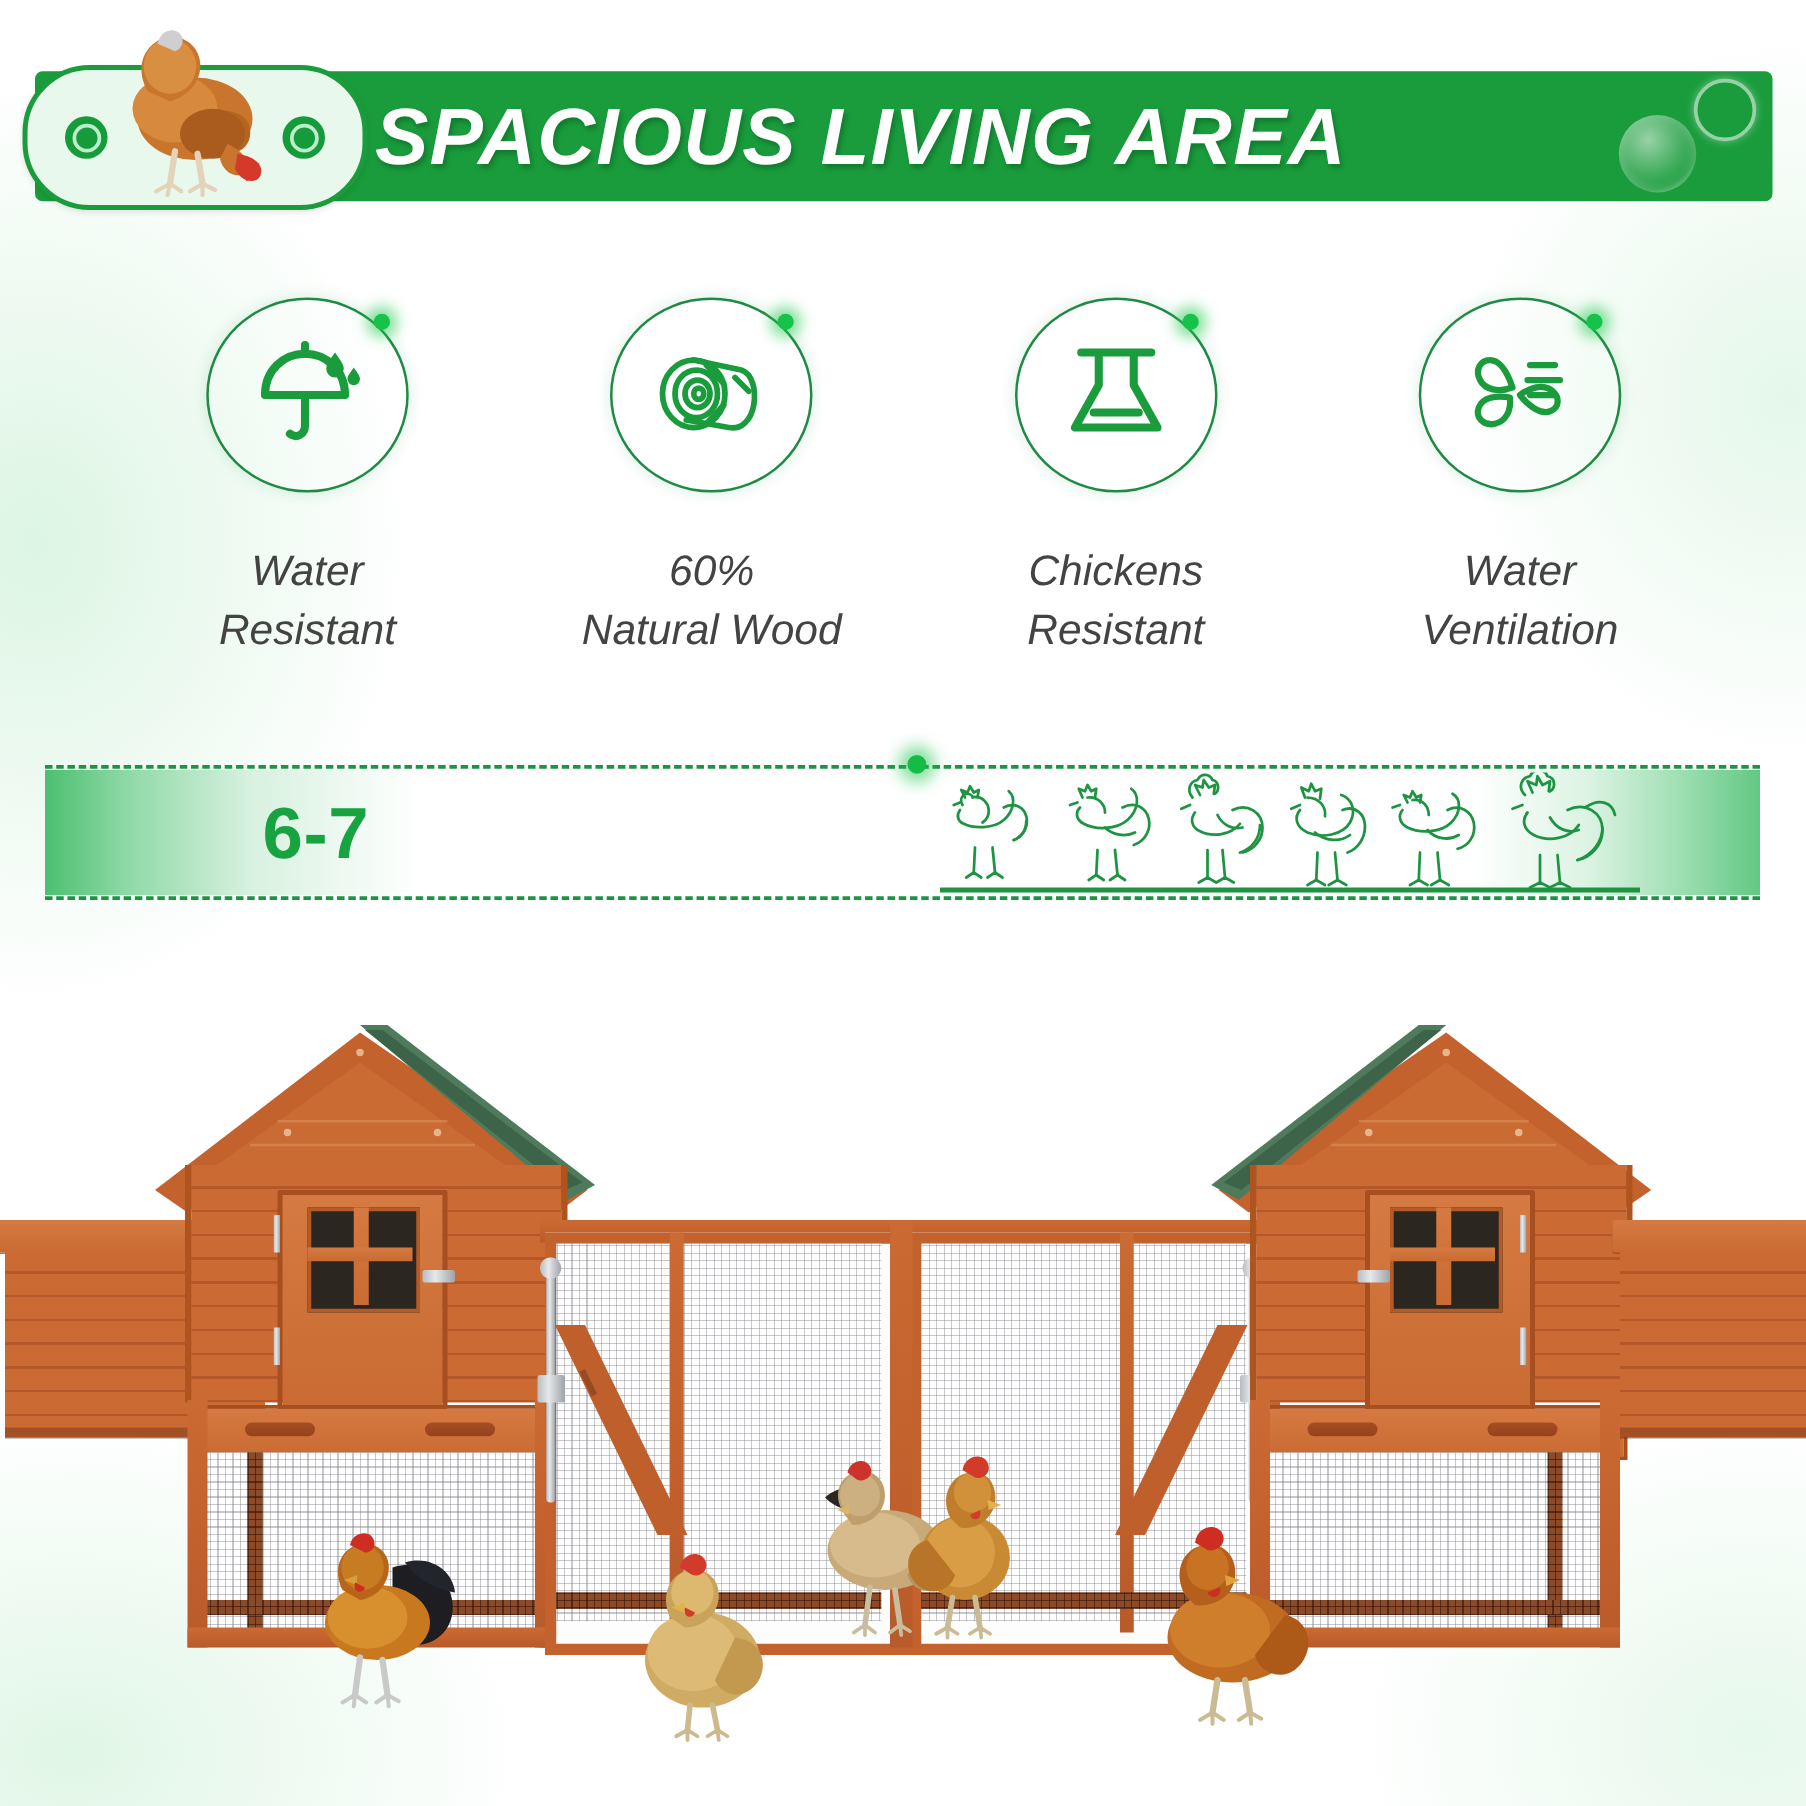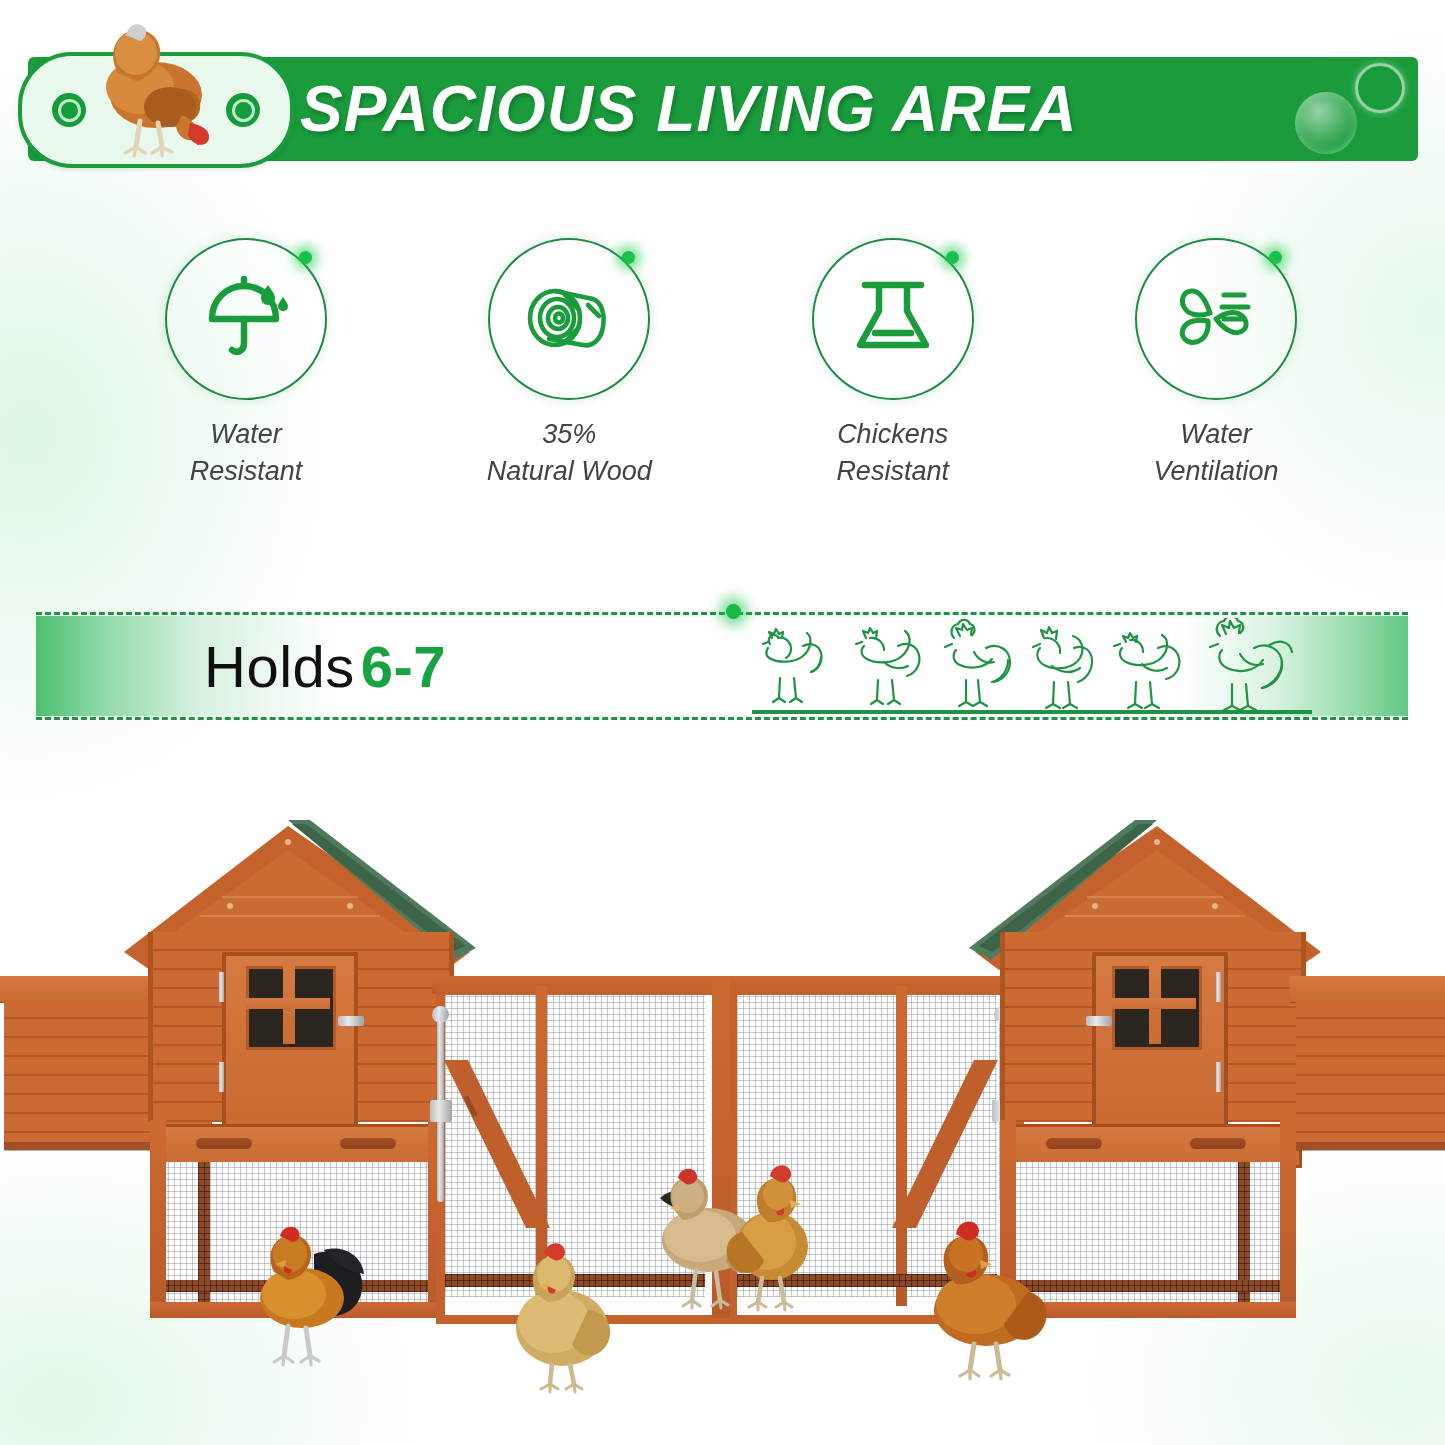--- a/index.html
+++ b/index.html
@@ -72,22 +72,22 @@
     border:2px solid #1e8a44;
     display:flex;align-items:center;justify-content:center;
     box-shadow:0 0 12px rgba(40,160,80,.18);
   }
   .feat-circle::after{ 
     content:"";position:absolute;right:13px;top:11px;width:13px;height:13px;
     border-radius:50%;background:#17c24a;
     box-shadow:0 0 11px 6px rgba(30,200,75,.55);
   }
   .feat-label{
-    margin-top:16px;text-align:center;
-    font-size:27px;font-style:italic;color:#434343;line-height:1.38;
+    margin-top:40px;text-align:center;
+    font-size:34px;font-style:italic;color:#434343;line-height:1.38;
     white-space:pre-line;
   }
   .feat-svg{width:100px;height:100px;}
 
   
   .holds{
     position:absolute;left:36px;top:612px;width:1372px;height:108px;
   }
   .holds-dash{
     position:absolute;inset:0;border-top:3px dashed #1e9443;border-bottom:3px dashed #1e9443;
@@ -206,21 +206,21 @@
             <ellipse cx="36" cy="49" rx="25" ry="27"></ellipse>
             <ellipse cx="38" cy="49" rx="17" ry="19"></ellipse>
             <ellipse cx="39" cy="49" rx="10" ry="11"></ellipse>
             <ellipse cx="40" cy="49" rx="4" ry="4.5"></ellipse>
             <path d="M46 26 L60 41"></path>
             <path d="M47 72 L60 58"></path>
             <path d="M69 36 L80 47"></path>
           </g>
         </svg>
       </div>
-      <div class="feat-label">35%
+      <div class="feat-label">60%
 Natural Wood</div>
     </div>
 
     <div class="feat">
       <div class="feat-circle">
         <svg class="feat-svg" viewBox="0 0 100 100">
           <g fill="none" stroke="#1a9c3c" stroke-width="6.5" stroke-linecap="round" stroke-linejoin="round">
             <path d="M22 16 L78 16"></path>
             <path d="M36 17 L36 42 L17 76 L83 76 L64 42 L64 17"></path>
             <path d="M32 64 L68 64"></path>
@@ -249,21 +249,20 @@
     </div>
   </div>
 
   <div class="holds">
     <div class="holds-grad-l"></div>
     <div class="holds-grad-r"></div>
     <div class="holds-dash"></div>
     <div class="holds-dot"></div>
 
     <div class="holds-text">
-      <span>Holds</span>
       <span class="num">6-7</span>
     </div>
 
     <svg class="holds-birds" viewBox="0 0 560 98">
       <g fill="none" stroke="#1e9443" stroke-width="2.2" stroke-linecap="round" stroke-linejoin="round">
 
         <g transform="translate(4,8)">
           <path d="M14 18 c-4 -7 4 -12 8 -7"></path>
           <path d="M16 12 l-3 -6 l5 2 l2 -5 l3 5 l4 -2 l-1 6"></path>
           <path d="M22 12 c7 -2 13 4 13 11 c0 4 -2 7 -5 9"></path>

